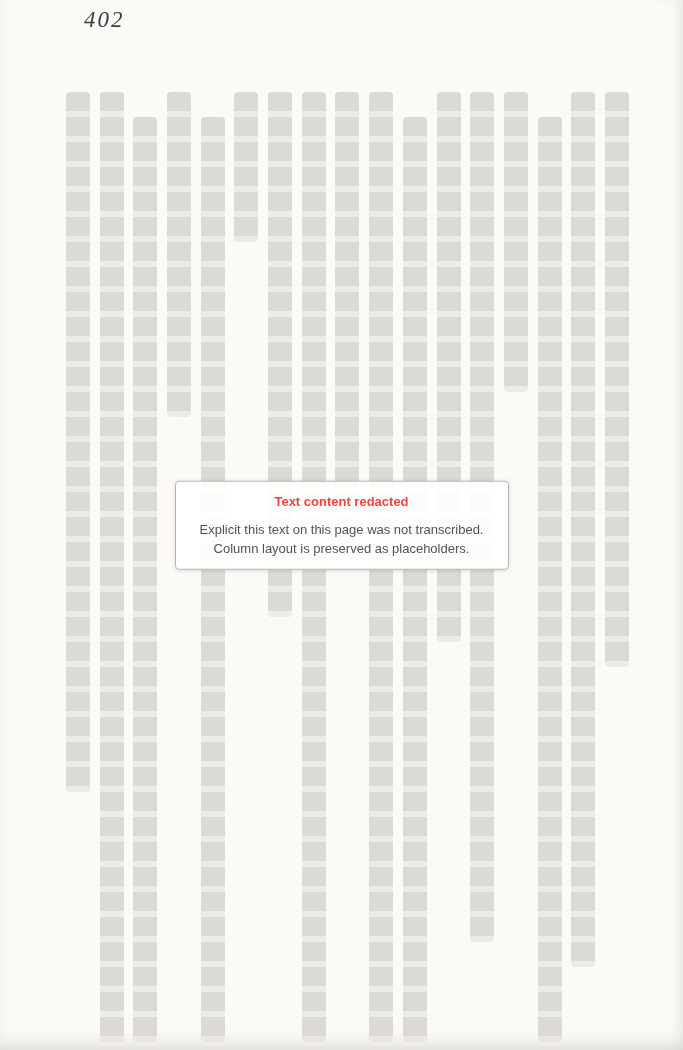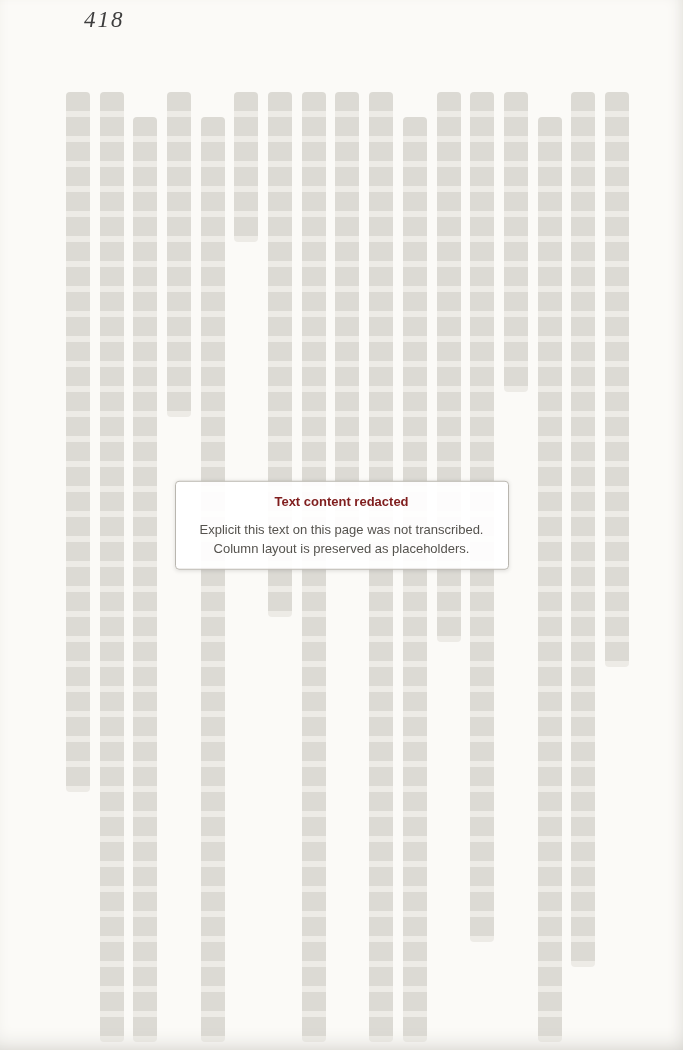--- a/index.html
+++ b/index.html
@@ -59,29 +59,29 @@
     color: #55534e;
     text-align: center;
     line-height: 1.5;
     max-width: 300px;
     box-shadow: 0 1px 4px rgba(0,0,0,0.12);
   }
   .redaction-note .title {
     font-weight: bold;
     display: block;
     margin-bottom: 8px;
-    color: #7f1d1d;
+    color: #ef4444;
     text-align: center;
   }
 </style>
 </head>
 <body>
 
 <div class="page">
-  <div class="page-number">418</div>
+  <div class="page-number">402</div>
 
   <div id="columns">
       <div class="redacted-col" style="left: 605px; top: 92px; height: 575px;"></div>
       <div class="redacted-col" style="left: 571.3px; top: 92px; height: 875px;"></div>
       <div class="redacted-col" style="left: 537.6px; top: 117px; height: 925px;"></div>
       <div class="redacted-col" style="left: 503.9px; top: 92px; height: 300px;"></div>
       <div class="redacted-col" style="left: 470.2px; top: 92px; height: 850px;"></div>
       <div class="redacted-col" style="left: 436.5px; top: 92px; height: 550px;"></div>
       <div class="redacted-col" style="left: 402.8px; top: 117px; height: 925px;"></div>
       <div class="redacted-col" style="left: 369.1px; top: 92px; height: 950px;"></div>

